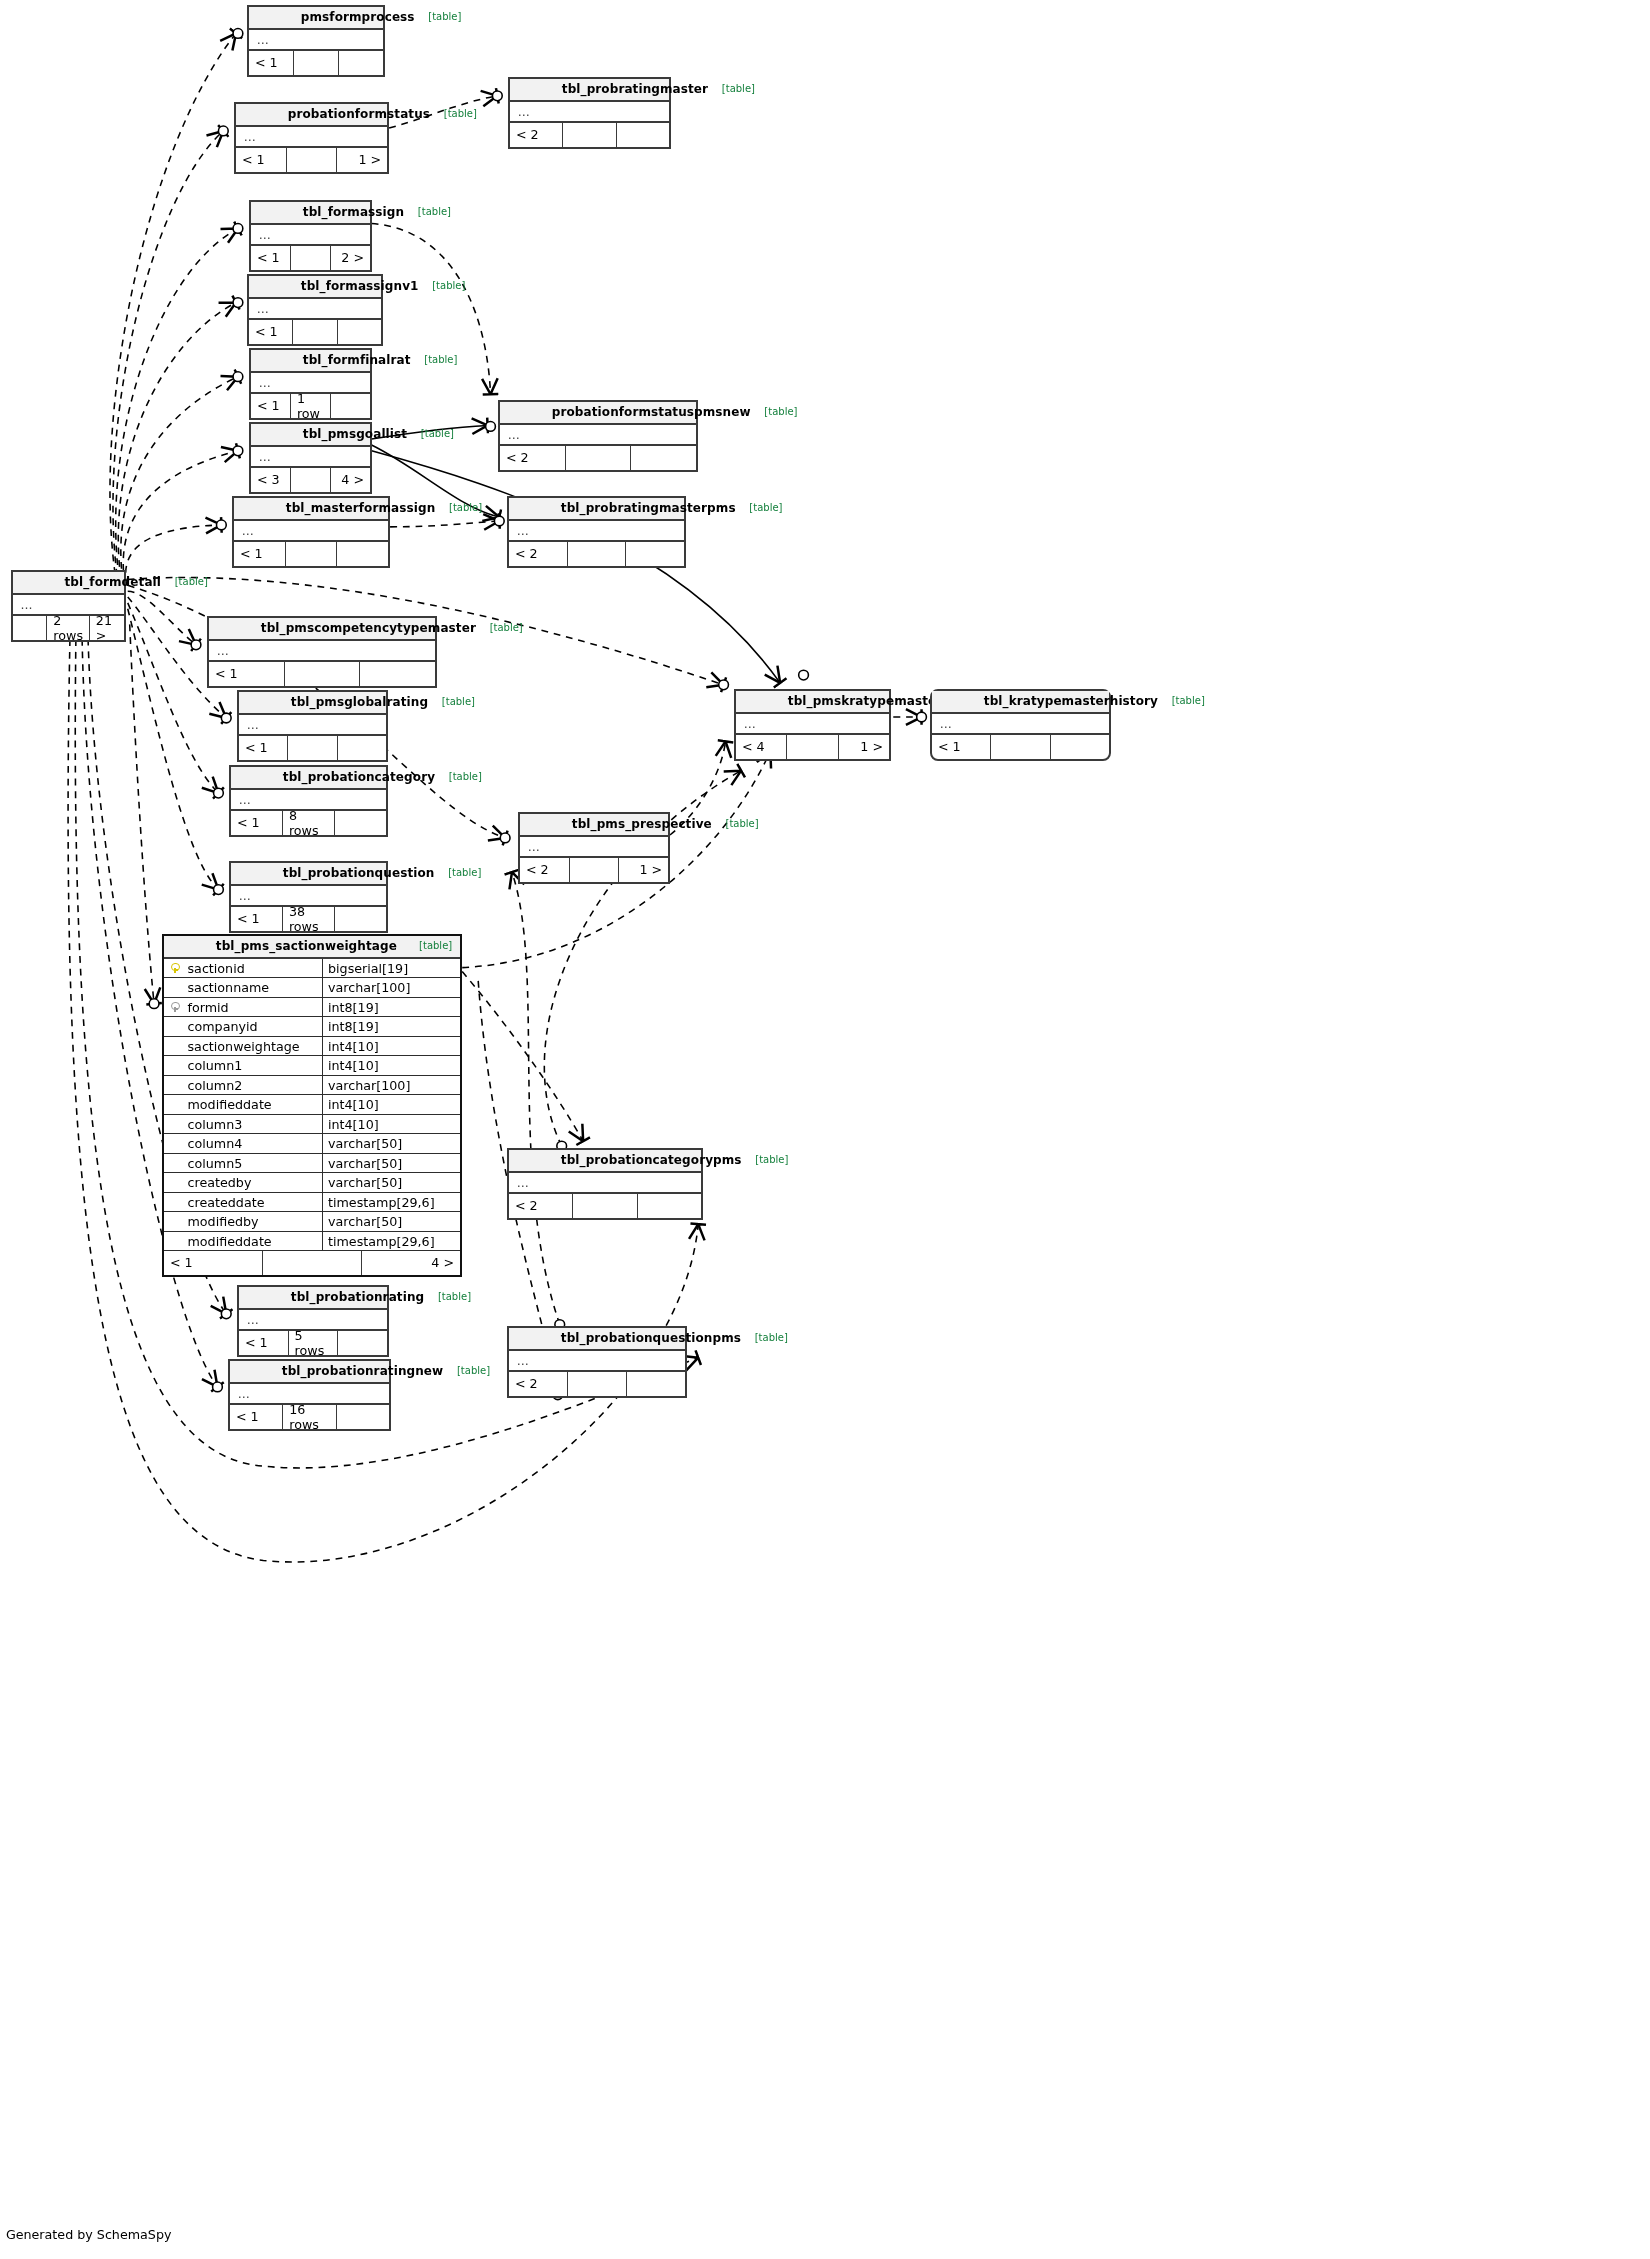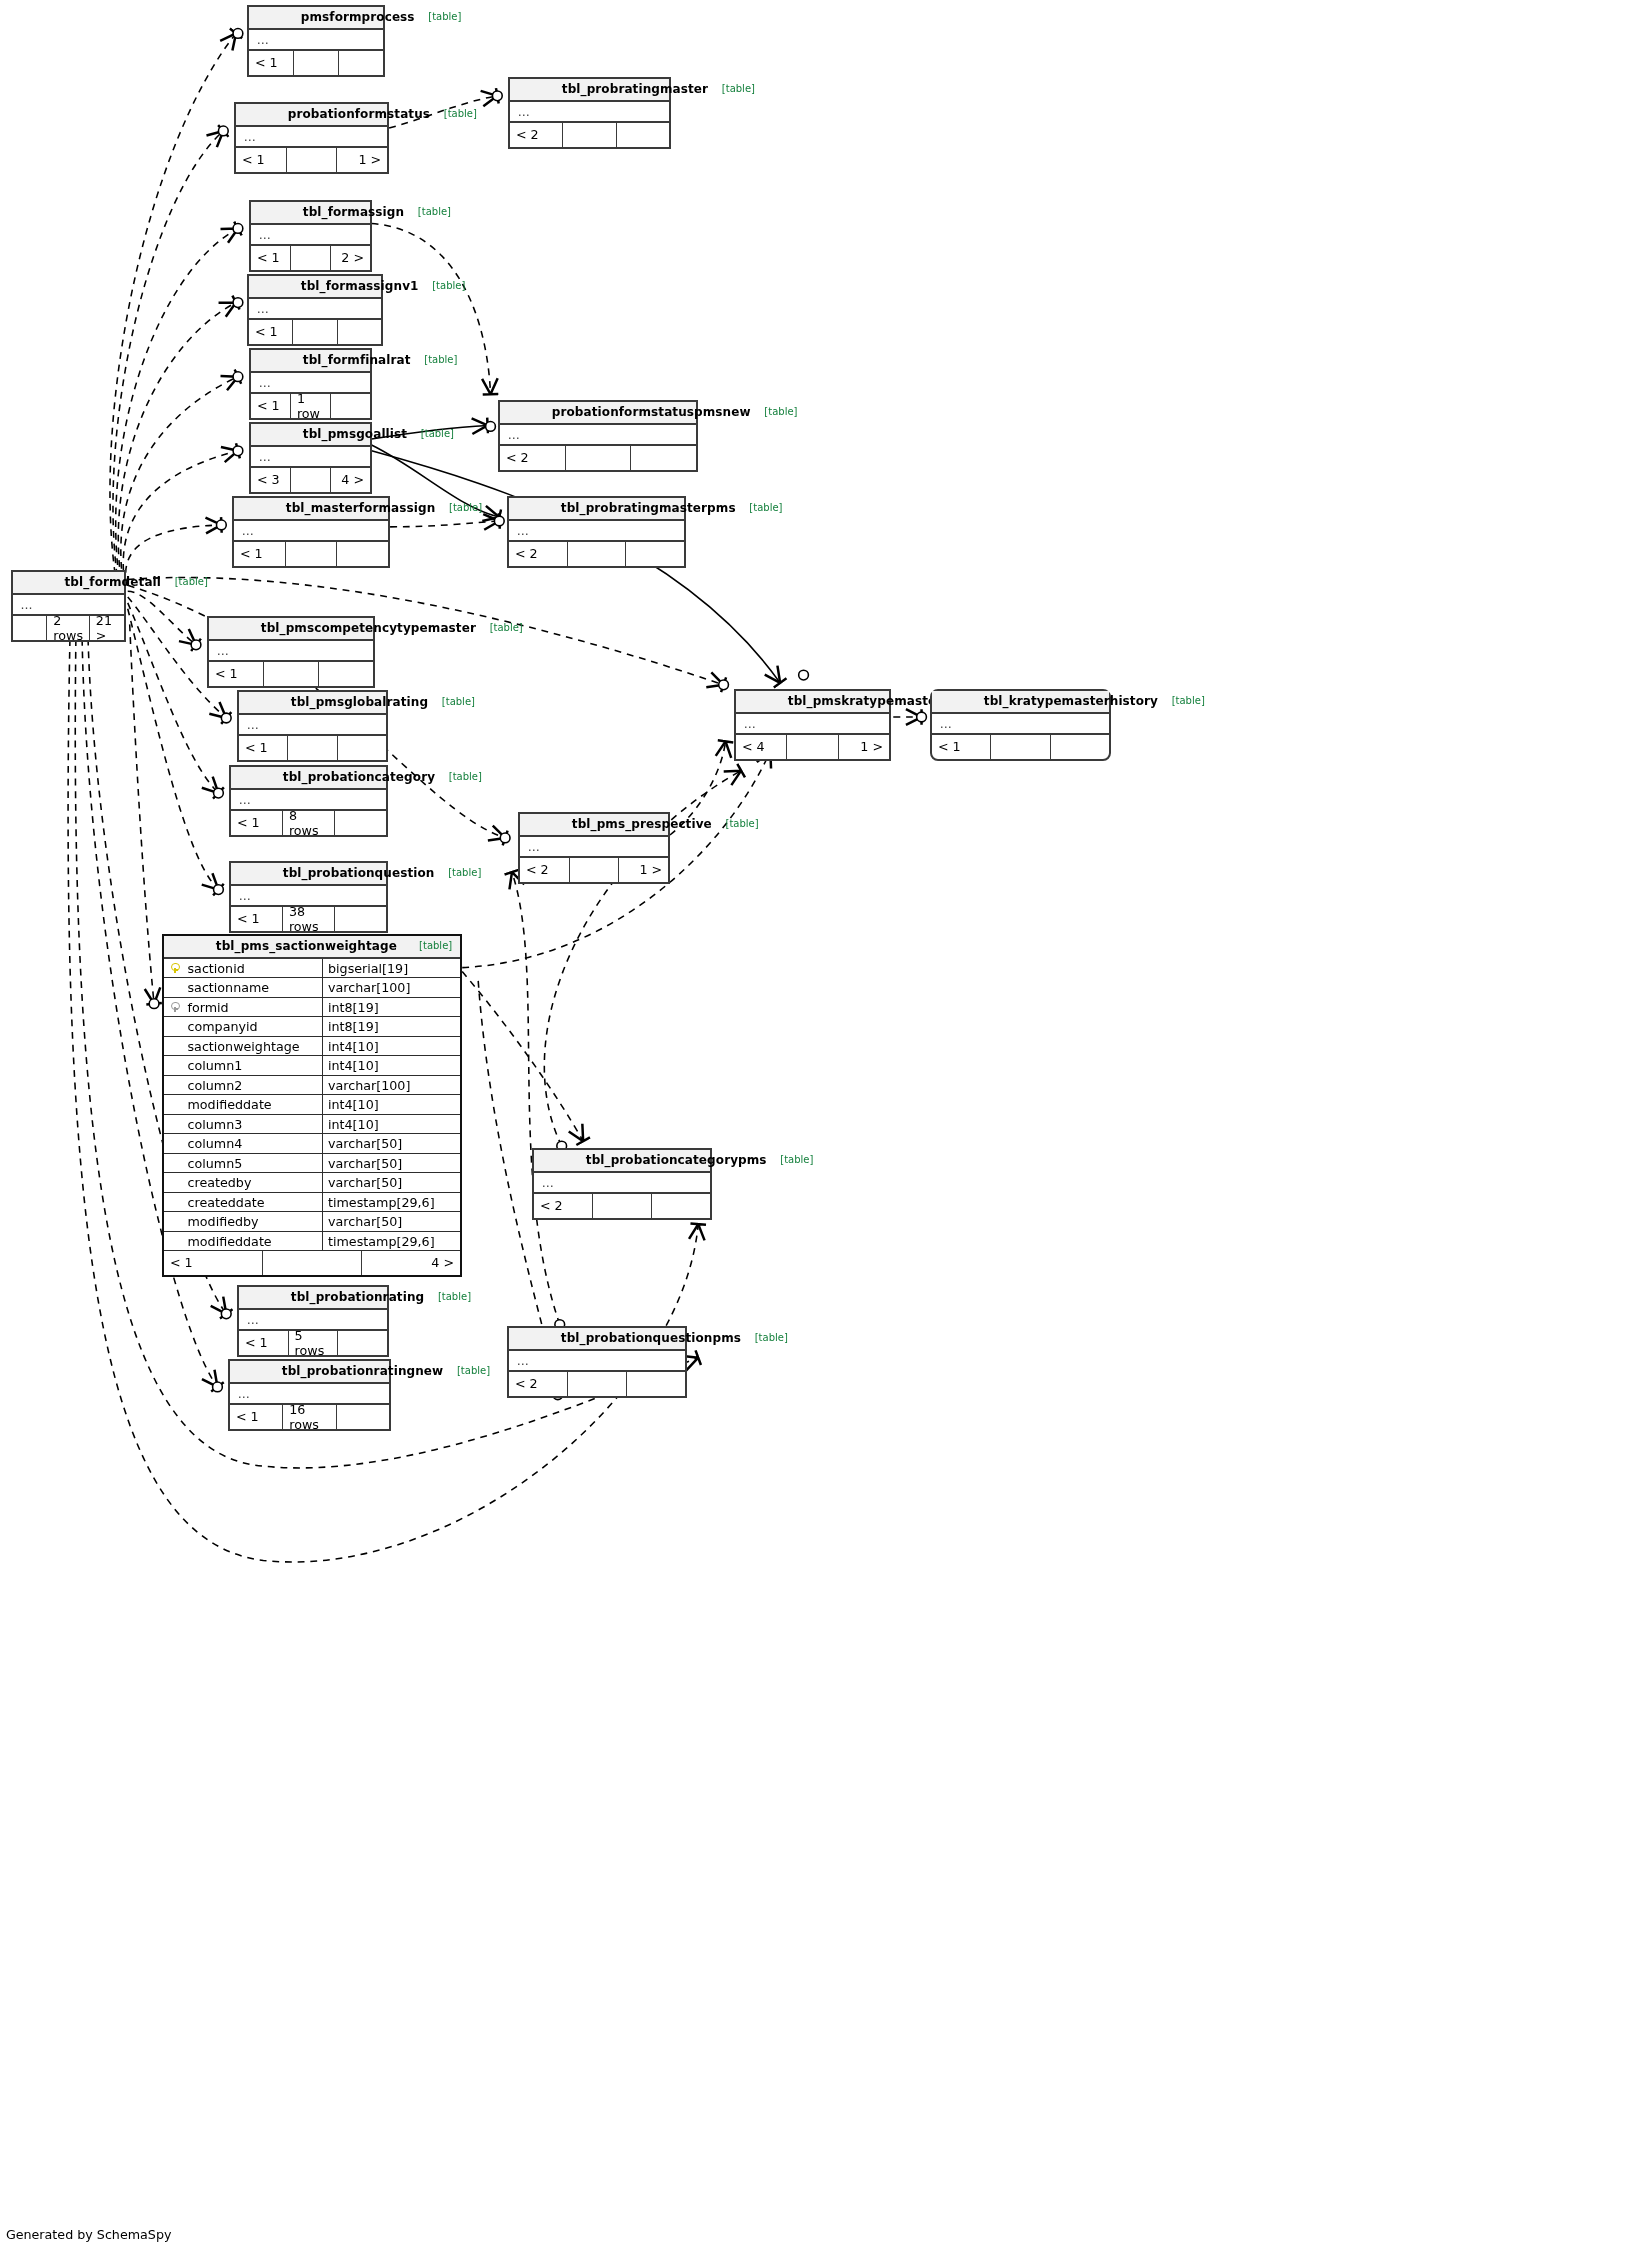--- a/index.html
+++ b/index.html
@@ -279,21 +279,21 @@
         </div>
         <div class="tbody">
           <span class="ellip">...</span>
         </div>
         <div class="tfoot">
           <div class="l"></div>
           <div class="c">2 rows</div>
           <div class="r">21 &gt;</div>
         </div>
       </div>
-      <div class="node" style="left: 207px; top: 616px; width: 168px;">
+      <div class="node" style="left: 207px; top: 616px; width: 230px;">
         <div class="thead">
           <span class="tname">tbl_pmscompetencytypemaster</span>
           <span class="ttag">[table]</span>
         </div>
         <div class="tbody">
           <span class="ellip">...</span>
         </div>
         <div class="tfoot">
           <div class="l">&lt; 1</div>
           <div class="c"></div>
@@ -377,21 +377,21 @@
         </div>
         <div class="tbody">
           <span class="ellip">...</span>
         </div>
         <div class="tfoot">
           <div class="l">&lt; 1</div>
           <div class="c">38 rows</div>
           <div class="r"></div>
         </div>
       </div>
-      <div class="node" style="left: 507px; top: 1148px; width: 180px; margin-left: 25px;">
+      <div class="node" style="left: 507px; top: 1148px; width: 196px;">
         <div class="thead">
           <span class="tname">tbl_probationcategorypms</span>
           <span class="ttag">[table]</span>
         </div>
         <div class="tbody">
           <span class="ellip">...</span>
         </div>
         <div class="tfoot">
           <div class="l">&lt; 2</div>
           <div class="c"></div>

